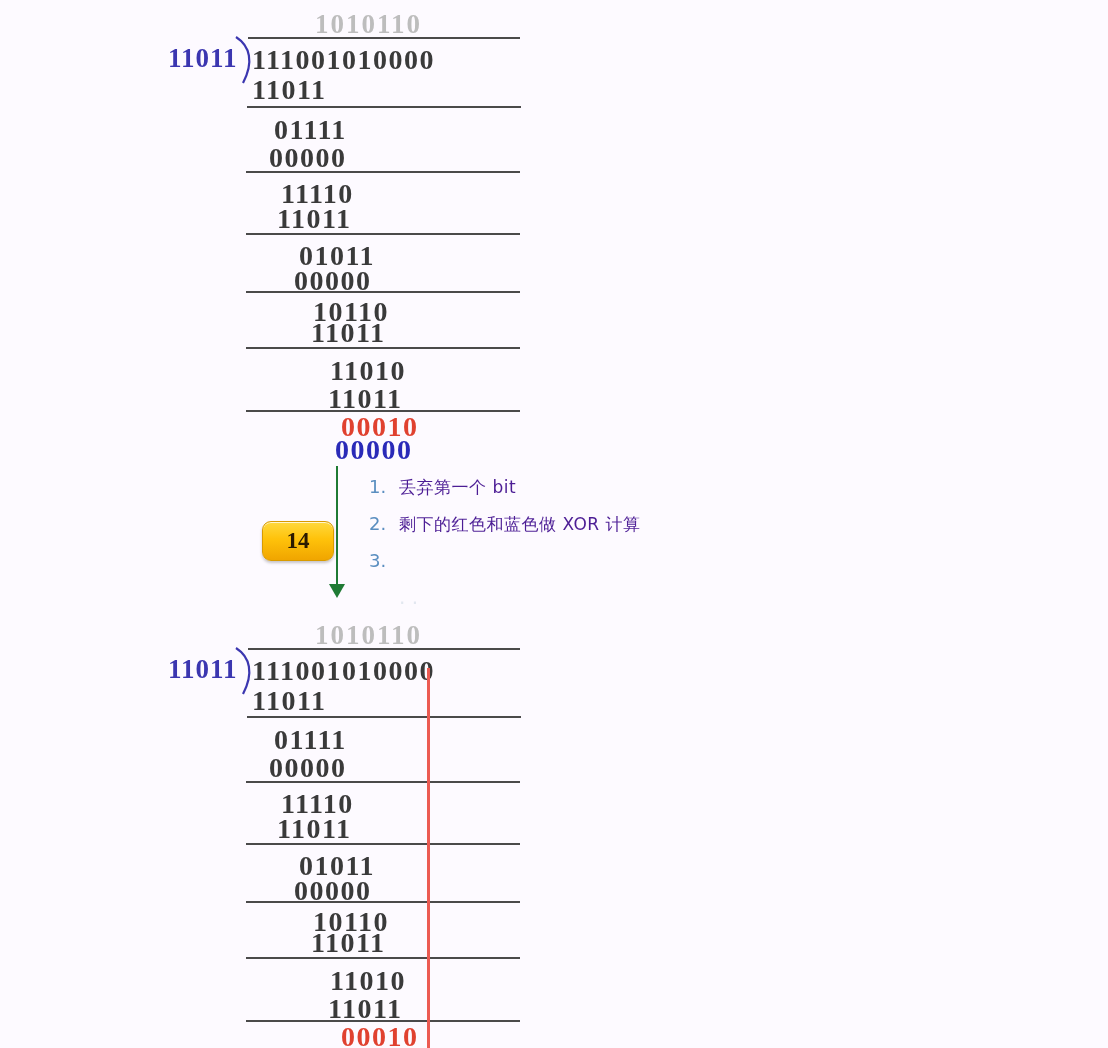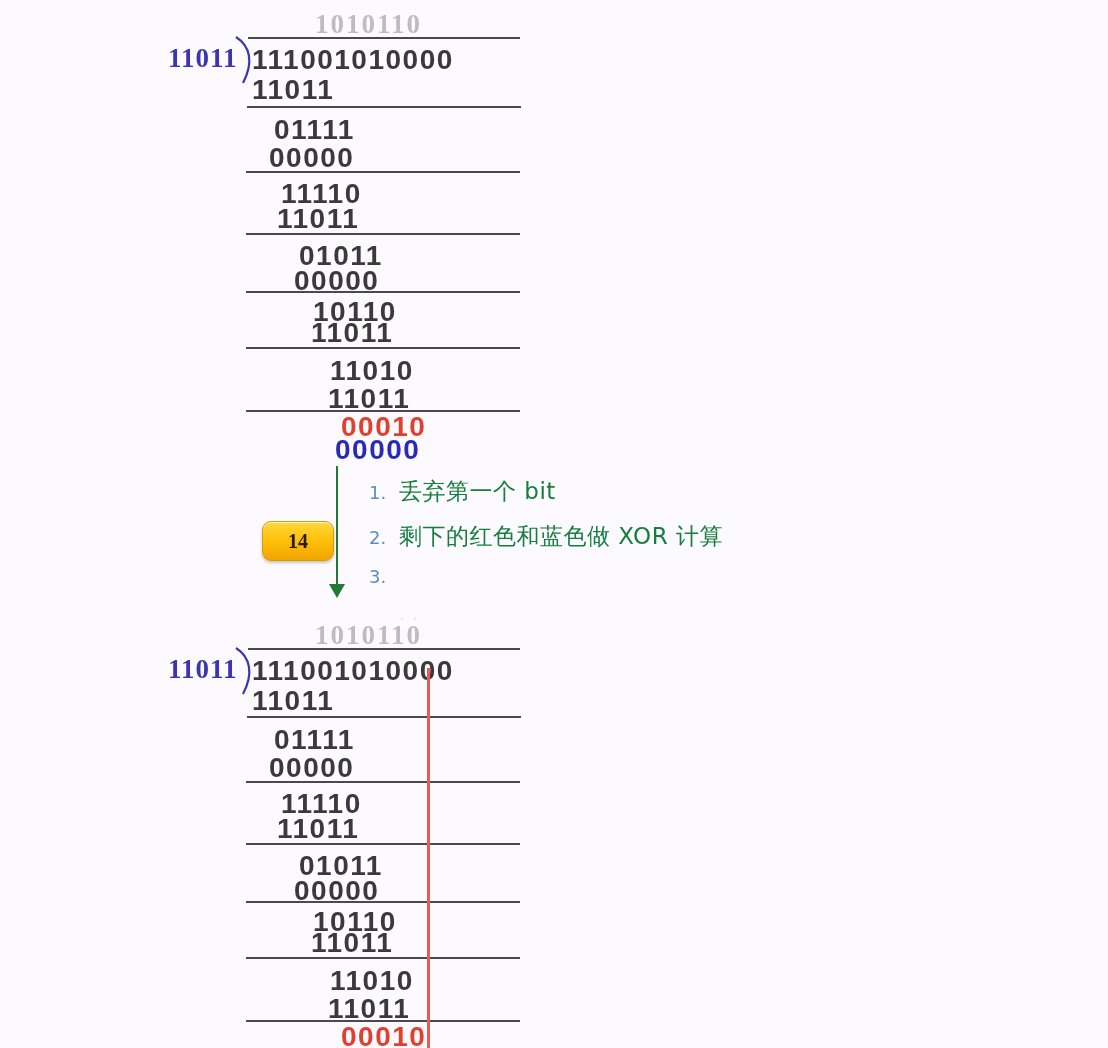--- a/index.html
+++ b/index.html
@@ -47,21 +47,21 @@
 
   .bracket {
     position: absolute;
     width: 26px;
     height: 48px;
     overflow: visible;
   }
 
   .digits {
     position: absolute;
-    font-family: Liberation Sans, sans-serif;
+    font-family: Liberation Serif, serif;
     font-size: 28px;
     font-weight: bold;
     color: #3a3a3a;
     letter-spacing: 1.5px;
     white-space: pre;
   }
   .digits.red  { color: #e0412f; }
   .digits.blue { color: #2a2ab8; }
 
   .hrule {
@@ -98,21 +98,21 @@
     height: 38px;
     border-radius: 9px;
     background: linear-gradient(180deg, #ffd93d 0%, #ffc20a 45%, #f0a500 100%);
     border: 1px solid #d99b00;
     box-shadow: 0 2px 3px rgba(0,0,0,0.22), inset 0 1px 0 rgba(255,255,255,0.75);
     display: flex;
     align-items: center;
     justify-content: center;
     color: #2b1a00;
     font-family: "Liberation Serif", serif;
-    font-size: 20px;
+    font-size: 23px;
     font-weight: bold;
   }
 
   
   .steps {
     position: absolute;
     color: #4a7fb5;
     font-family: "DejaVu Sans", sans-serif;
   }
   .step {
@@ -120,22 +120,22 @@
     align-items: baseline;
     margin-bottom: 14px;
     white-space: pre;
   }
   .step-num {
     width: 30px;
     font-size: 18px;
     color: #5a8ec0;
   }
   .step-text {
-    font-size: 23px;
-    color: #15803d;
+    font-size: 17px;
+    color: #4c1d95;
     letter-spacing: 0.5px;
   }
   .step-ghost {
     color: #e2e7f0;
     font-size: 20px;
     padding-left: 30px;
     white-space: pre;
   }
 </style>
 </head>

